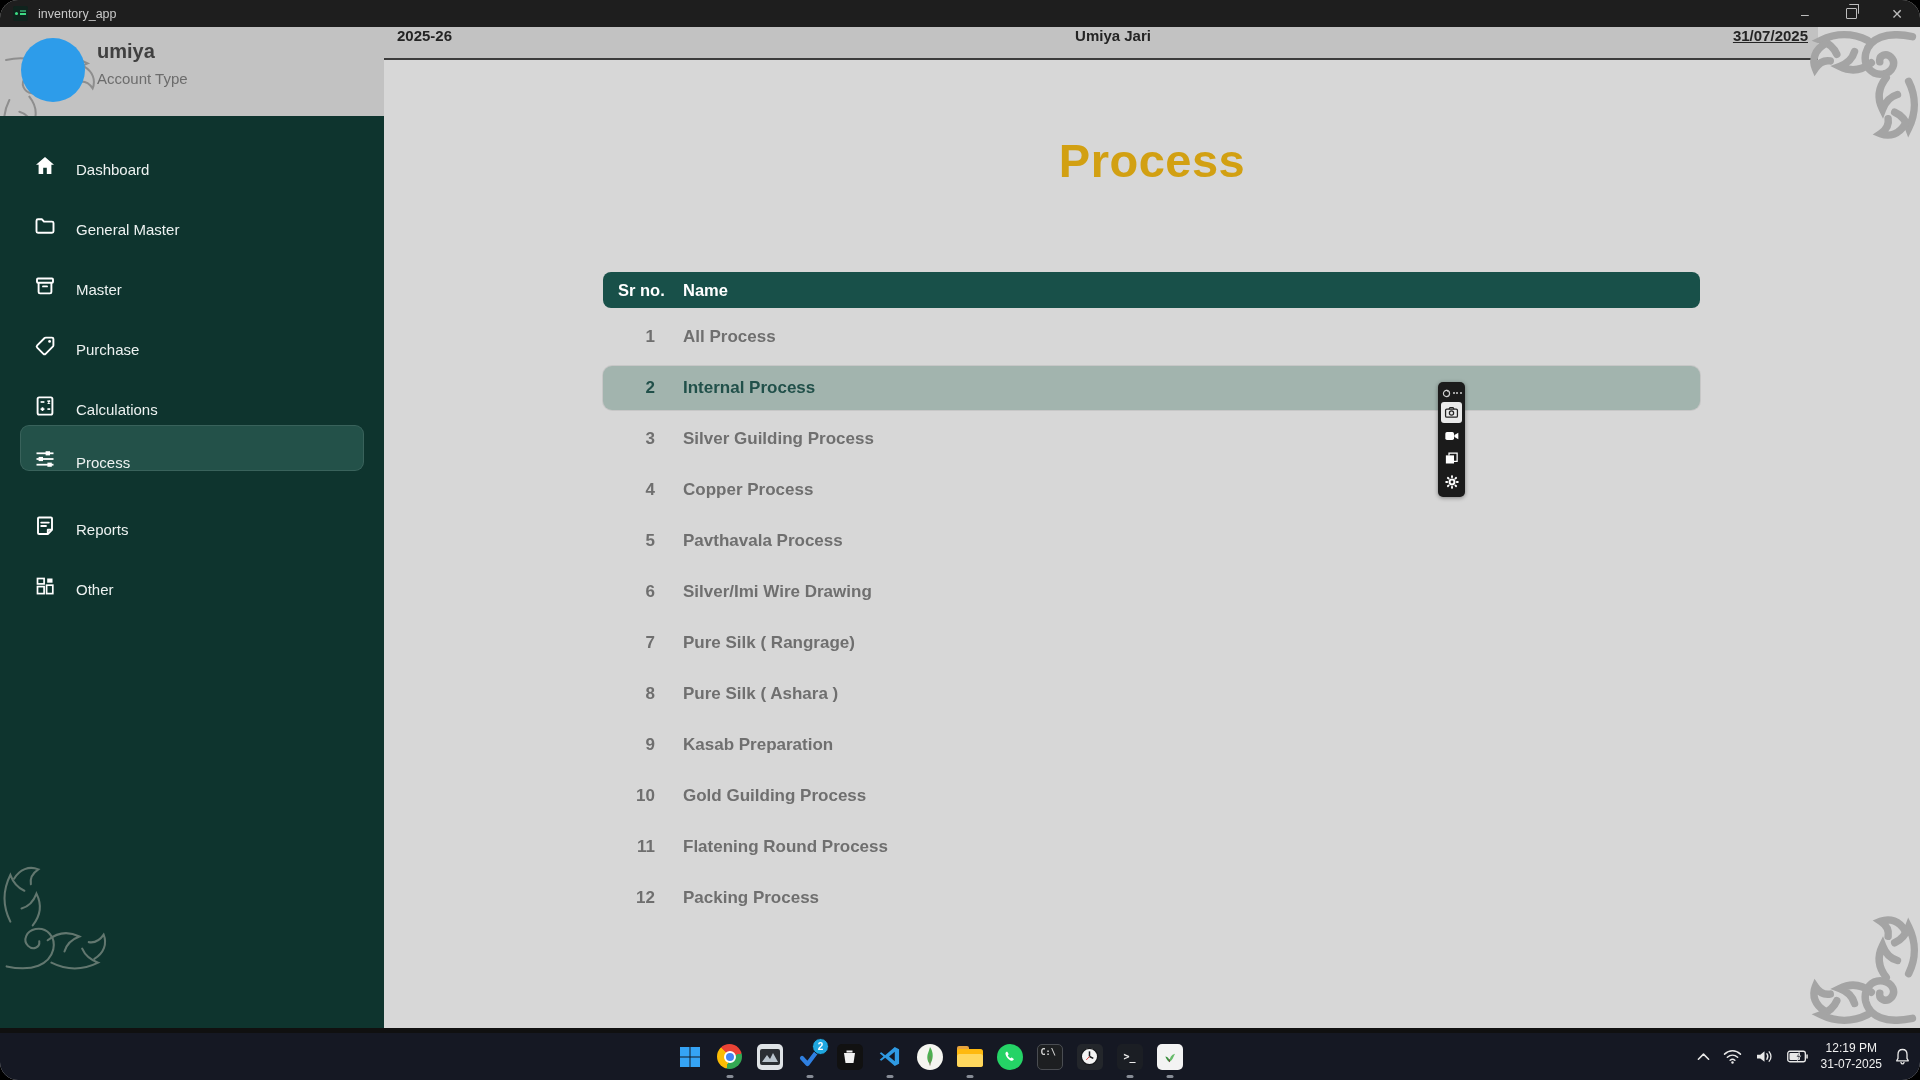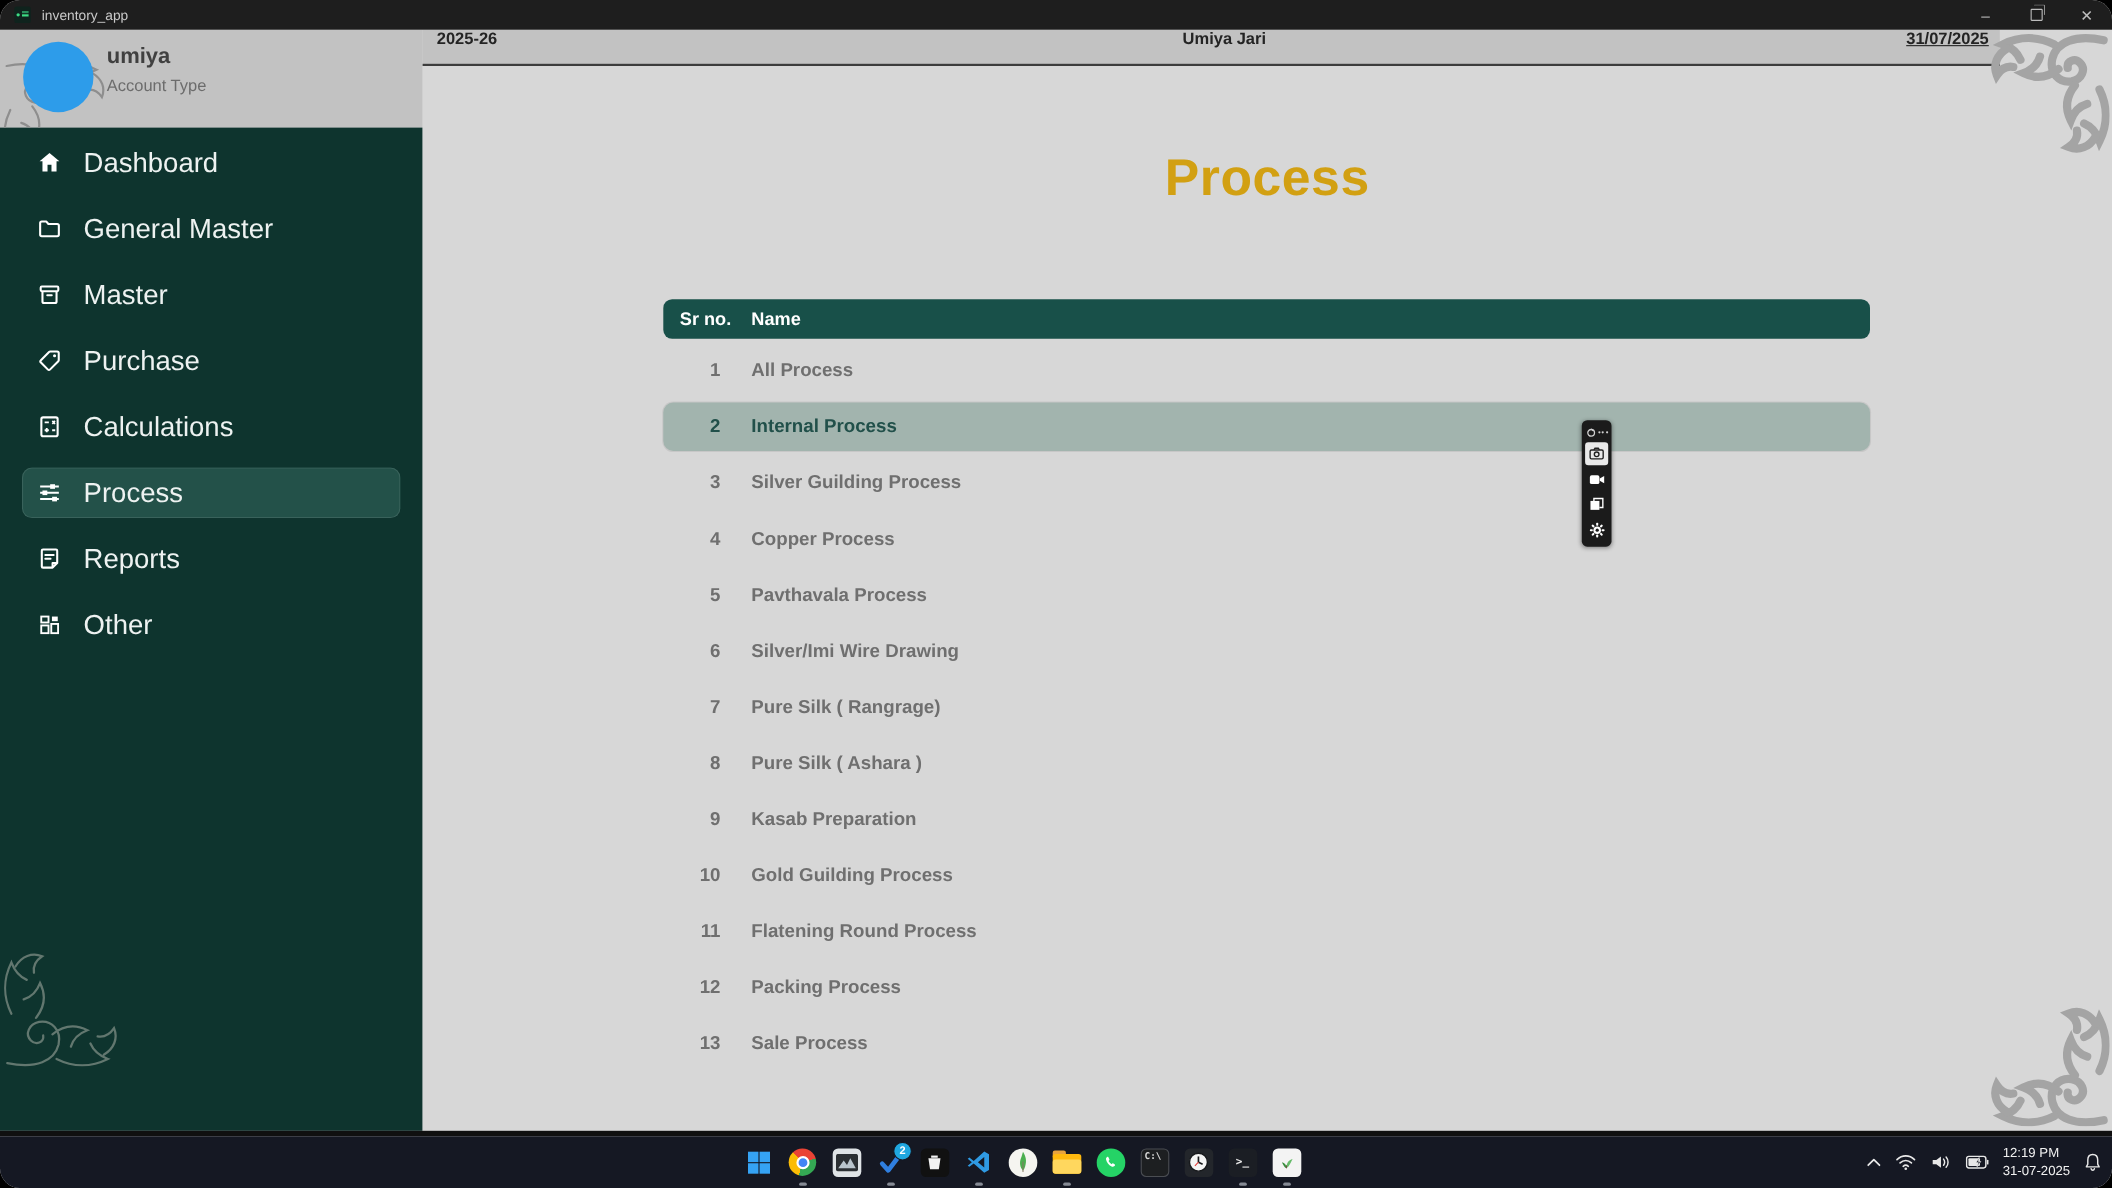--- a/index.html
+++ b/index.html
@@ -24,22 +24,22 @@
           border:1.3px solid #bdbdbd;border-left:none;border-bottom:none;border-radius:1px;}
 
   
   .sidebar{position:absolute;left:0;top:27px;width:384px;bottom:52px;z-index:10;}
   .profile{position:absolute;top:0;left:0;right:0;height:89px;background:#c2c2c2;overflow:hidden;}
   .avatar{position:absolute;left:21px;top:11px;width:64px;height:64px;border-radius:50%;
           background:#2d9cea;z-index:3;}
   .profile-name{position:absolute;left:97px;top:13px;font-size:20px;font-weight:bold;color:#404040;z-index:3;}
   .profile-sub{position:absolute;left:97px;top:43px;font-size:15px;color:#6c6c6c;z-index:3;}
   .nav{position:absolute;top:89px;left:0;right:0;bottom:0;background:#0e342e;padding-top:2px;overflow:hidden;}
-  .nav-item{height:60px;display:flex;align-items:center;padding-left:33px;gap:19px;
-            color:#edf2f1;font-size:25px;box-sizing:border-box;cursor:default;position:relative;z-index:2;}
+  .nav-item{height:60px;display:flex;align-items:flex-end;padding-left:33px;gap:19px;
+            color:#edf2f1;font-size:15px;box-sizing:border-box;cursor:default;position:relative;z-index:2;}
   .nav-item svg{flex-shrink:0;}
   .nav-item.selected{height:46px;margin:7px 20px;padding-left:13px;background:#235149;
             border-radius:9px;box-shadow:inset 0 0 0 1px rgba(255,255,255,.10);}
 
   
   .fl{position:absolute;pointer-events:none;fill:none;stroke:currentColor;stroke-linecap:round;}
   .fl-tl{left:1px;top:28px;width:100px;height:100px;color:#8e8e8e;stroke-width:2.4;z-index:2;}
   .fl-bl{left:1px;bottom:56px;width:112px;height:112px;color:#62776f;stroke-width:2.2;
          transform:scaleY(-1);z-index:12;}
   .fl-tr{right:2px;top:31px;width:112px;height:112px;color:#a4a4a4;stroke-width:8;
@@ -97,21 +97,21 @@
   .darkapp{background:#111;}
   .consoleic{background:#1d1f21;border:1px solid #4a4d52;font-family:"DejaVu Sans Mono",monospace;
              font-size:8.5px;color:#dcdcdc;align-items:flex-start;justify-content:flex-start;
              padding:2px 0 0 3px;font-weight:bold;}
   .termic{background:#1b1e24;font-family:"DejaVu Sans Mono",monospace;font-size:10px;
           color:#eaeaea;font-weight:bold;}
   .whiteapp{background:#f3f3f3;}
   .photoic{background:#dfe3e6;}
   .clockic{background:#23262b;}
   .tray{position:absolute;right:10px;top:0;height:47px;display:flex;align-items:center;gap:13px;color:#e8e8e8;}
-  .tray-clock{text-align:left;font-size:12px;line-height:1.3;color:#f0f0f0;}
+  .tray-clock{text-align:center;font-size:12px;line-height:1.3;color:#f0f0f0;}
   .badge{position:absolute;top:-5px;right:-6px;min-width:15px;height:15px;border-radius:50%;
          background:#1fa7e0;color:#fff;font-size:10px;font-weight:bold;display:flex;
          align-items:center;justify-content:center;border:1.5px solid #151823;}
 </style>
 </head>
 <body>
 
 <div class="stage">
 
   <svg width="0" height="0" style="position:absolute">
@@ -292,24 +292,20 @@
           <span class="sr">10</span>
           <span class="nm">Gold Guilding Process</span>
         </div>
       <div class="trow">
           <span class="sr">11</span>
           <span class="nm">Flatening Round Process</span>
         </div>
       <div class="trow">
           <span class="sr">12</span>
           <span class="nm">Packing Process</span>
-        </div>
-      <div class="trow">
-          <span class="sr">13</span>
-          <span class="nm">Sale Process</span>
         </div>
     </div>
   </div>
 
   <div class="snip">
     <div class="snip-top">
       <svg width="9" height="9" viewBox="0 0 10 10">
         <circle cx="5" cy="5" r="3.4" fill="none" stroke="#cfcfcf" stroke-width="1.3"></circle>
         <path d="M5 1 L7 3" stroke="#cfcfcf" stroke-width="1.3"></path>
       </svg>

